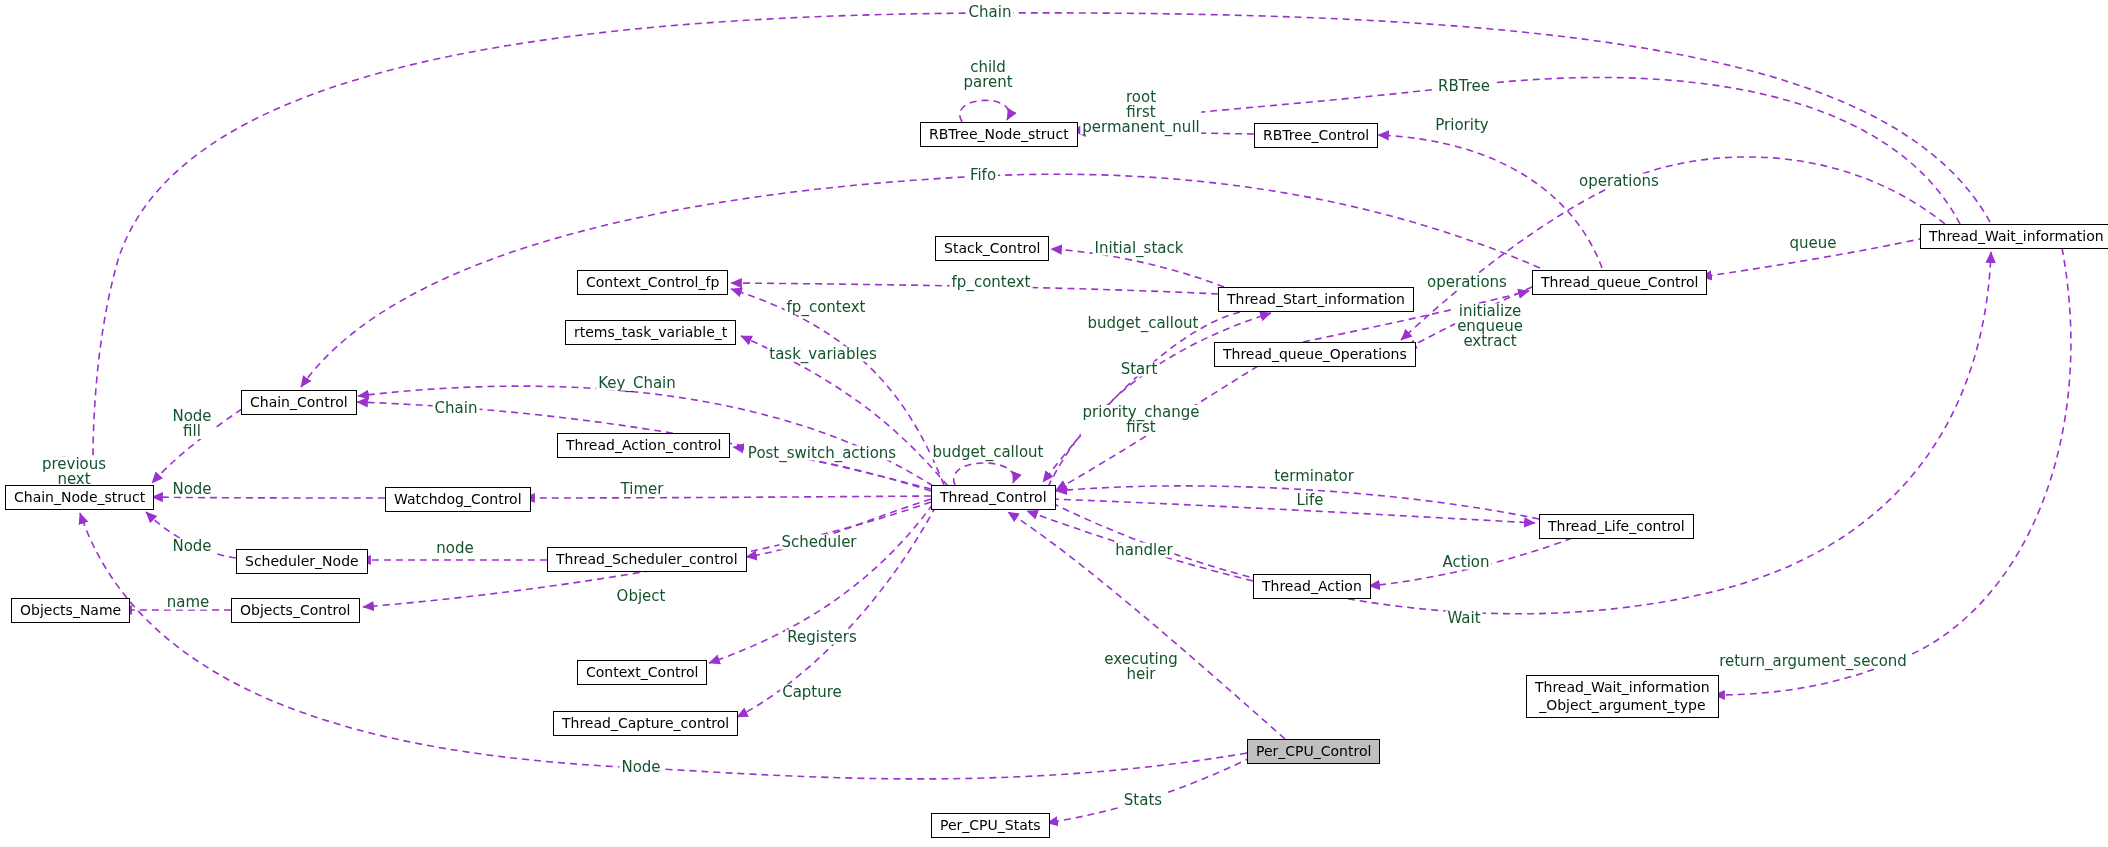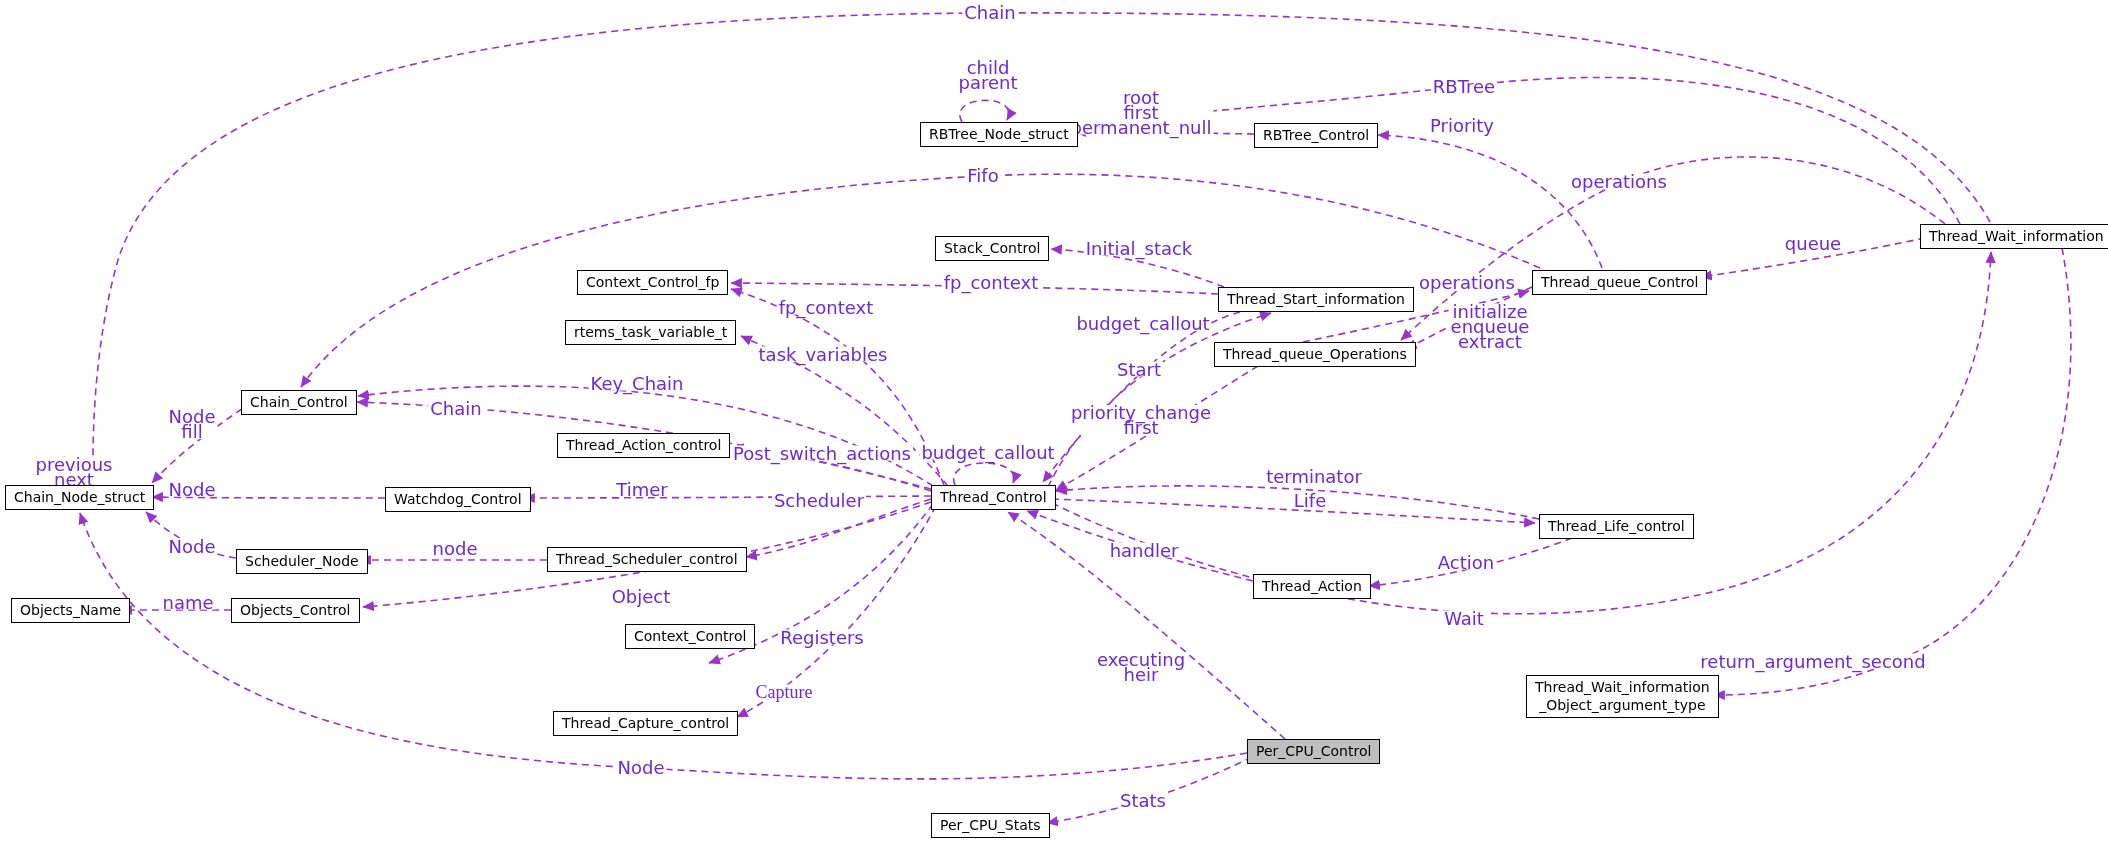--- a/index.html
+++ b/index.html
@@ -12,21 +12,21 @@
   .edge{fill:none;stroke-width:1.6;stroke-dasharray:7 5;}
   .node{
     position:absolute;box-sizing:border-box;
     background:#ffffff;border:1px solid #000000;
     padding:2px 8px 3px;font-size:14px;line-height:18px;
     color:#000000;white-space:nowrap;text-align:center;
   }
   .node.highlight{background:#bfbfbf;}
   .edge-label{
     position:absolute;transform:translate(-50%,-50%);
-    font-size:18px;line-height:15px;color:#6d28d9;
+    font-size:15px;line-height:15px;color:#14532d;
     text-align:center;background:#ffffff;padding:0 2px;white-space:nowrap;
   }
 </style>
 </head>
 <body>
 
 <div id="diagram">
     <svg width="2108" height="847">
       <defs>
         <marker id="arrow" viewBox="0 0 10 10" refX="8.5" refY="5" markerWidth="8" markerHeight="8" orient="auto">
@@ -104,24 +104,24 @@
     <div class="edge-label" style="left: 1141px; top: 667px;">
       <div>executing</div>
       <div>heir</div>
     </div>
     <div class="edge-label" style="left: 641px; top: 596px;">
       <div>Object</div>
     </div>
     <div class="edge-label" style="left: 822px; top: 637px;">
       <div>Registers</div>
     </div>
-    <div class="edge-label" style="left: 784px; top: 692px; font-family: Liberation Serif, serif;">
+    <div class="edge-label" style="left: 812px; top: 692px;">
       <div>Capture</div>
     </div>
-    <div class="edge-label" style="left: 819px; top: 500px;">
+    <div class="edge-label" style="left: 819px; top: 542px;">
       <div>Scheduler</div>
     </div>
     <div class="edge-label" style="left: 455px; top: 548px;">
       <div>node</div>
     </div>
     <div class="edge-label" style="left: 642px; top: 489px;">
       <div>Timer</div>
     </div>
     <div class="edge-label" style="left: 822px; top: 453px;">
       <div>Post_switch_actions</div>
@@ -230,21 +230,21 @@
     </div>
     <div class="node" style="left: 565px; top: 320px;">
       <div>rtems_task_variable_t</div>
     </div>
     <div class="node" style="left: 557px; top: 433px;">
       <div>Thread_Action_control</div>
     </div>
     <div class="node" style="left: 547px; top: 547px;">
       <div>Thread_Scheduler_control</div>
     </div>
-    <div class="node" style="left: 577px; top: 624px; margin-left: 48px;">
+    <div class="node" style="left: 577px; top: 660px;">
       <div>Context_Control</div>
     </div>
     <div class="node" style="left: 553px; top: 711px; text-align: right;">
       <div>Thread_Capture_control</div>
     </div>
     <div class="node" style="left: 920px; top: 122px;">
       <div>RBTree_Node_struct</div>
     </div>
     <div class="node" style="left: 935px; top: 236px;">
       <div>Stack_Control</div>

